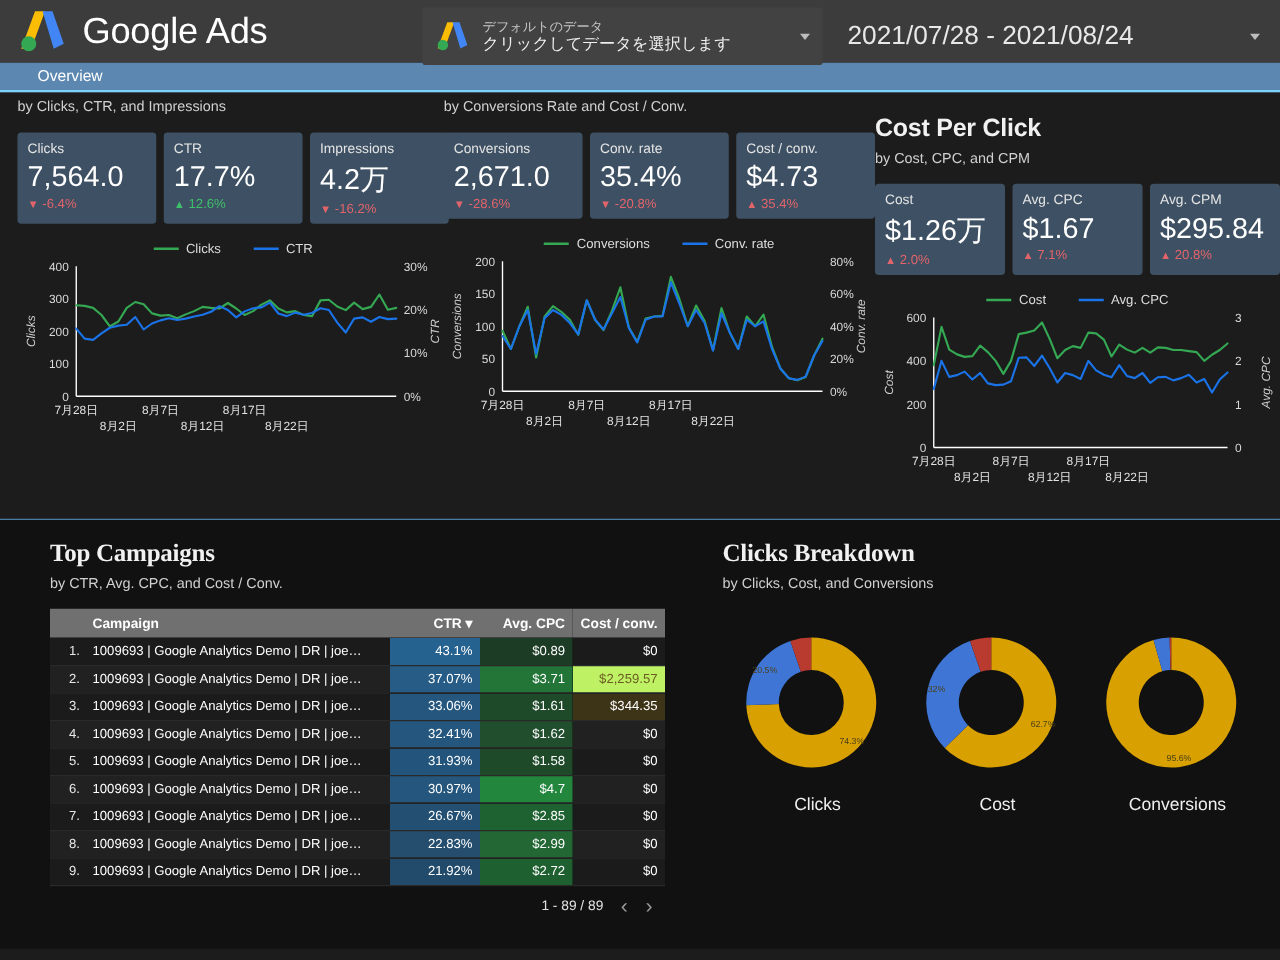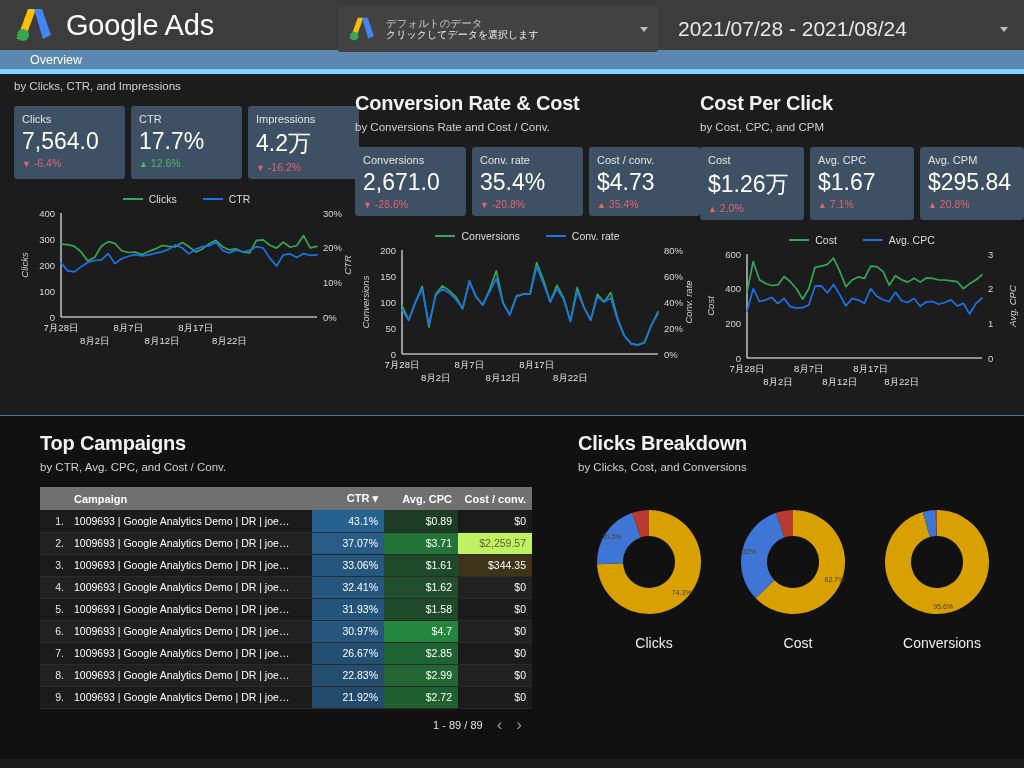--- a/index.html
+++ b/index.html
@@ -20,33 +20,33 @@
   .logo-title { color: #fff; font-size: 29px; font-weight: 400; letter-spacing: -0.2px; }
   .data-selector {
     position: absolute; left: 338px; top: 6px;
     width: 320px; height: 46px; background: #424242;
     border-radius: 2px; display: flex; align-items: center;
     padding: 0 10px; gap: 10px; cursor: pointer;
   }
   .ds-logo { width: 28px; height: 28px; position: relative; flex: 0 0 28px; }
   .ds-text { flex: 1; line-height: 1.15; }
   .ds-sub { color: #c8c8c8; font-size: 10.5px; display: block; }
-  .ds-main { color: #f1f1f1; font-size: 10px; display: block; }
+  .ds-main { color: #f1f1f1; font-size: 13px; display: block; }
   .caret { width: 0; height: 0; border-left: 4px solid transparent;
            border-right: 4px solid transparent; border-top: 5px solid #bdbdbd; }
   .date-range {
     position: absolute; left: 678px; top: 10px;
     display: flex; align-items: center; width: 330px; height: 38px;
     justify-content: space-between; cursor: pointer;
   }
   .date-text { color: #e8e8e8; font-size: 21px; }
   
   .navbar {
     height: 24px; background: #5b87b0; display: flex; align-items: center;
-    padding-left: 30px; border-bottom: 5px solid #7dd3fc;
+    padding-left: 30px; border-bottom: 2px solid #7dd3fc;
   }
   .navbar-item { color: #fff; font-size: 12.5px; cursor: pointer; }
   
   .top-section { height: 342px; position: relative; background: #1c1c1c;
                  border-bottom: 1px solid #4a7fa5; }
   .panel { position: absolute; top: 0; }
   .p1 { left: 14px;  width: 345px; }
   .p2 { left: 355px; width: 345px; }
   .p3 { left: 700px; width: 324px; }
   .panel-title { color: #f1f1f1; font-size: 20px; font-weight: bold;
@@ -74,21 +74,21 @@
   .plot { position: relative; height: 142px; }
   svg { display: block; }
   .axis-label { fill: #cfcfcf; font-size: 9.5px; font-style: italic;
                 font-family: "Liberation Sans", sans-serif; }
   .tick-label { fill: #d8d8d8; font-size: 9.5px;
                 font-family: "Liberation Sans", sans-serif; }
   .xtick { fill: #e2e2e2; font-size: 9.5px;
            font-family: "Liberation Sans", sans-serif; }
   
   .bottom-section { position: relative; height: 343px; background: #111111; }
-  .bp-title { color: #f1f1f1; font-size: 20px; font-weight: bold; letter-spacing: -0.2px; }
+  .bp-title { color: #f1f1f1; font-size: 20px; font-weight: bold; letter-spacing: -0.2px; font-family: Liberation Serif, serif; }
   .bp-sub { color: #d0d0d0; font-size: 11.5px; padding-top: 6px; }
   .camp-panel { position: absolute; left: 40px; top: 16px; width: 500px; }
   .table-wrap { margin-top: 14px; width: 492px; }
   table { border-collapse: collapse; width: 100%; table-layout: fixed; }
   thead th {
     background: #707070; color: #fff; font-size: 11px; font-weight: bold;
     padding: 5px 6px; text-align: right; height: 20px;
   }
   th.c-rank { width: 28px; }
   th.c-name { text-align: left; width: 244px; }
@@ -208,21 +208,20 @@
             <text x="181.73684210526315" y="124" class="xtick" text-anchor="middle">8月17日</text>
             <text x="215.42105263157896" y="137" class="xtick" text-anchor="middle">8月22日</text>
             <path d="M47.0,37.2 L53.7,37.7 L60.5,39.3 L67.2,45.0 L73.9,54.1 L80.7,50.2 L87.4,39.3 L94.2,34.6 L100.9,36.4 L107.6,43.7 L114.4,45.5 L121.1,45.0 L127.8,47.6 L134.6,44.5 L141.3,41.9 L148.1,38.5 L154.8,39.3 L161.5,39.8 L168.3,35.4 L175.0,39.8 L181.7,45.0 L188.5,41.9 L195.2,36.7 L201.9,33.3 L208.7,39.8 L215.4,42.9 L222.2,41.9 L228.9,45.0 L235.6,46.0 L242.4,33.3 L249.1,32.8 L255.8,38.2 L262.6,41.1 L269.3,35.1 L276.1,40.3 L282.8,38.5 L289.5,28.6 L296.3,40.8 L303.0,39.3 " fill="none" stroke="#34a853" stroke-width="1.7" stroke-linejoin="round" stroke-linecap="round"></path>
             <path d="M47.0,55.9 L53.7,63.9 L60.5,64.9 L67.2,59.7 L73.9,55.2 L80.7,53.5 L87.4,52.8 L94.2,46.6 L100.9,56.6 L107.6,51.8 L114.4,49.3 L121.1,47.6 L127.8,49.0 L134.6,47.9 L141.3,46.2 L148.1,44.8 L154.8,42.4 L161.5,37.9 L168.3,41.0 L175.0,46.9 L181.7,42.1 L188.5,39.6 L195.2,38.9 L201.9,35.1 L208.7,43.8 L215.4,45.9 L222.2,43.1 L228.9,44.8 L235.6,43.4 L242.4,39.6 L249.1,41.0 L255.8,51.1 L262.6,59.0 L269.3,47.9 L276.1,46.9 L282.8,50.4 L289.5,46.6 L296.3,48.3 L303.0,47.9 " fill="none" stroke="#1a73e8" stroke-width="1.7" stroke-linejoin="round" stroke-linecap="round"></path>
           </svg>
       </div>
     </div>
   </div>
 
   <div class="panel p2">
-    <div class="panel-title">Conversion Rate &amp; Cost</div>
     <div class="panel-sub">by Conversions Rate and Cost / Conv.</div>
     <div class="cards">
       <div class="card">
         <div class="card-label">Conversions</div>
         <div class="card-value">2,671.0</div>
         <div class="card-delta delta-down"><span class="arrow">▼</span> <span>-28.6%</span></div>
       </div>
       <div class="card">
         <div class="card-label">Conv. rate</div>
         <div class="card-value">35.4%</div>

